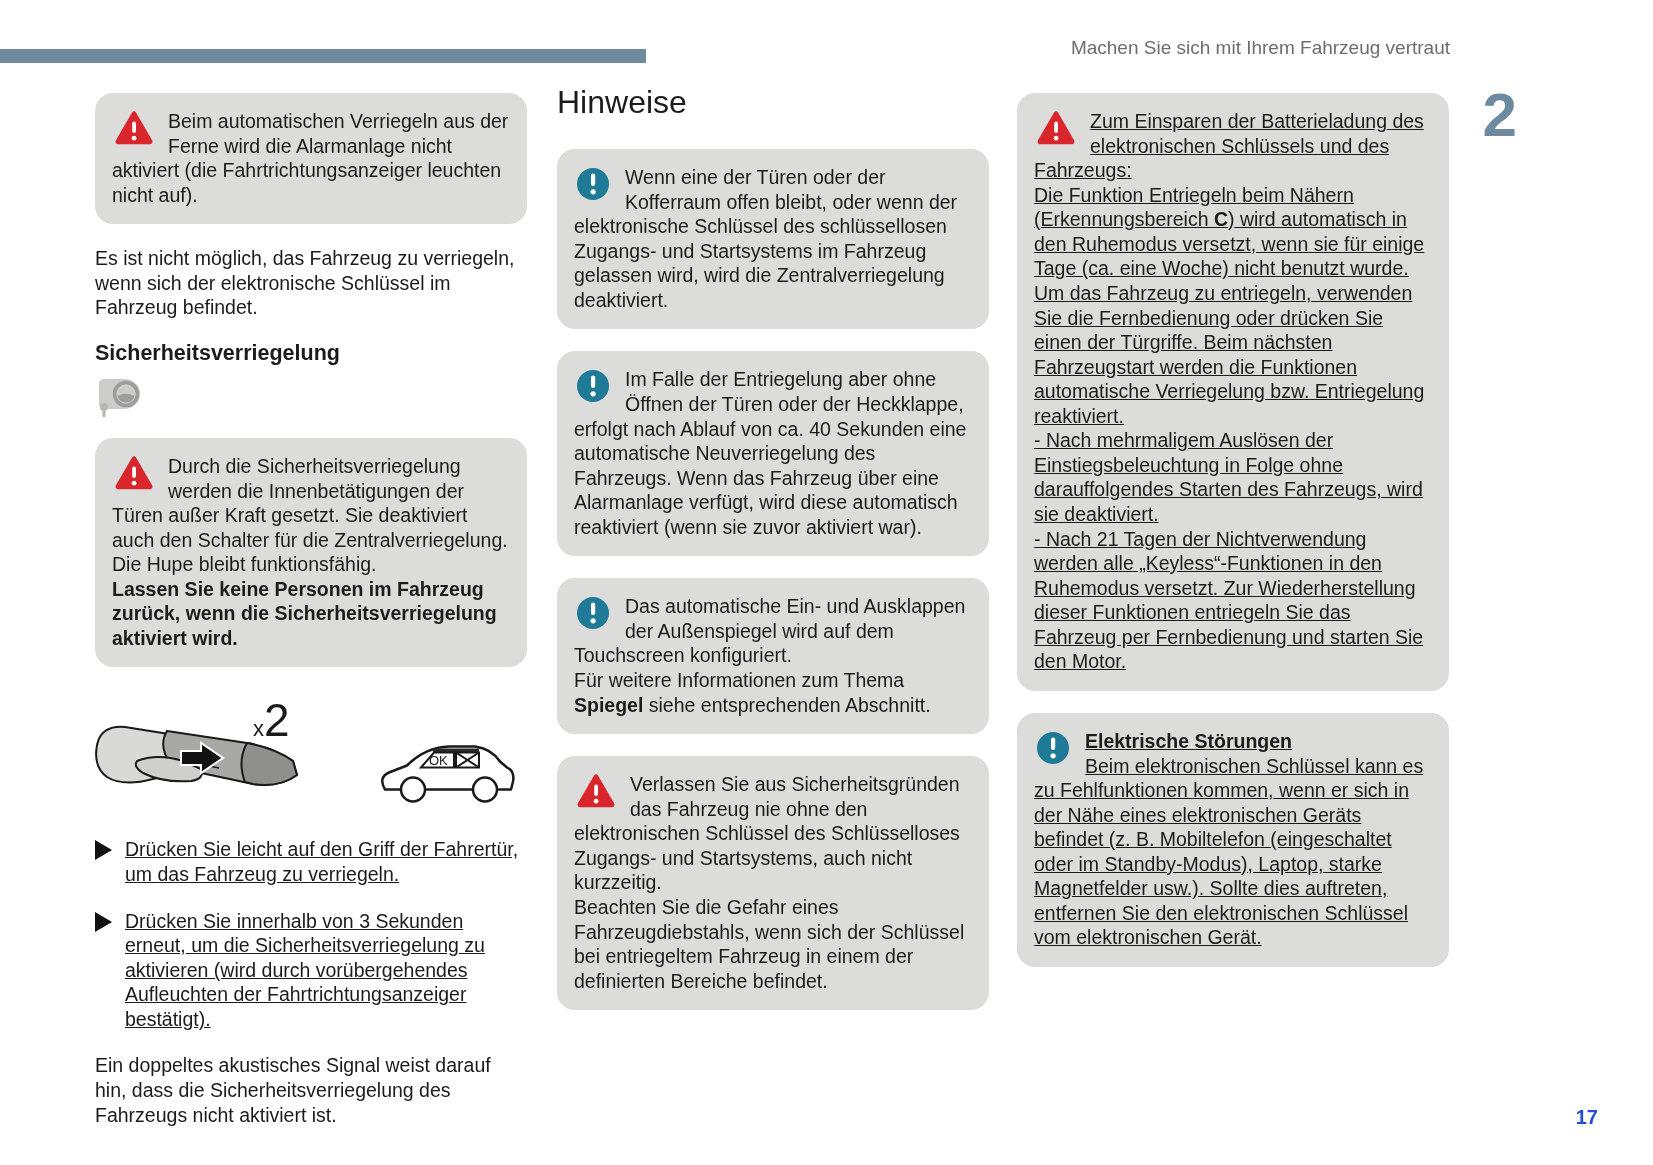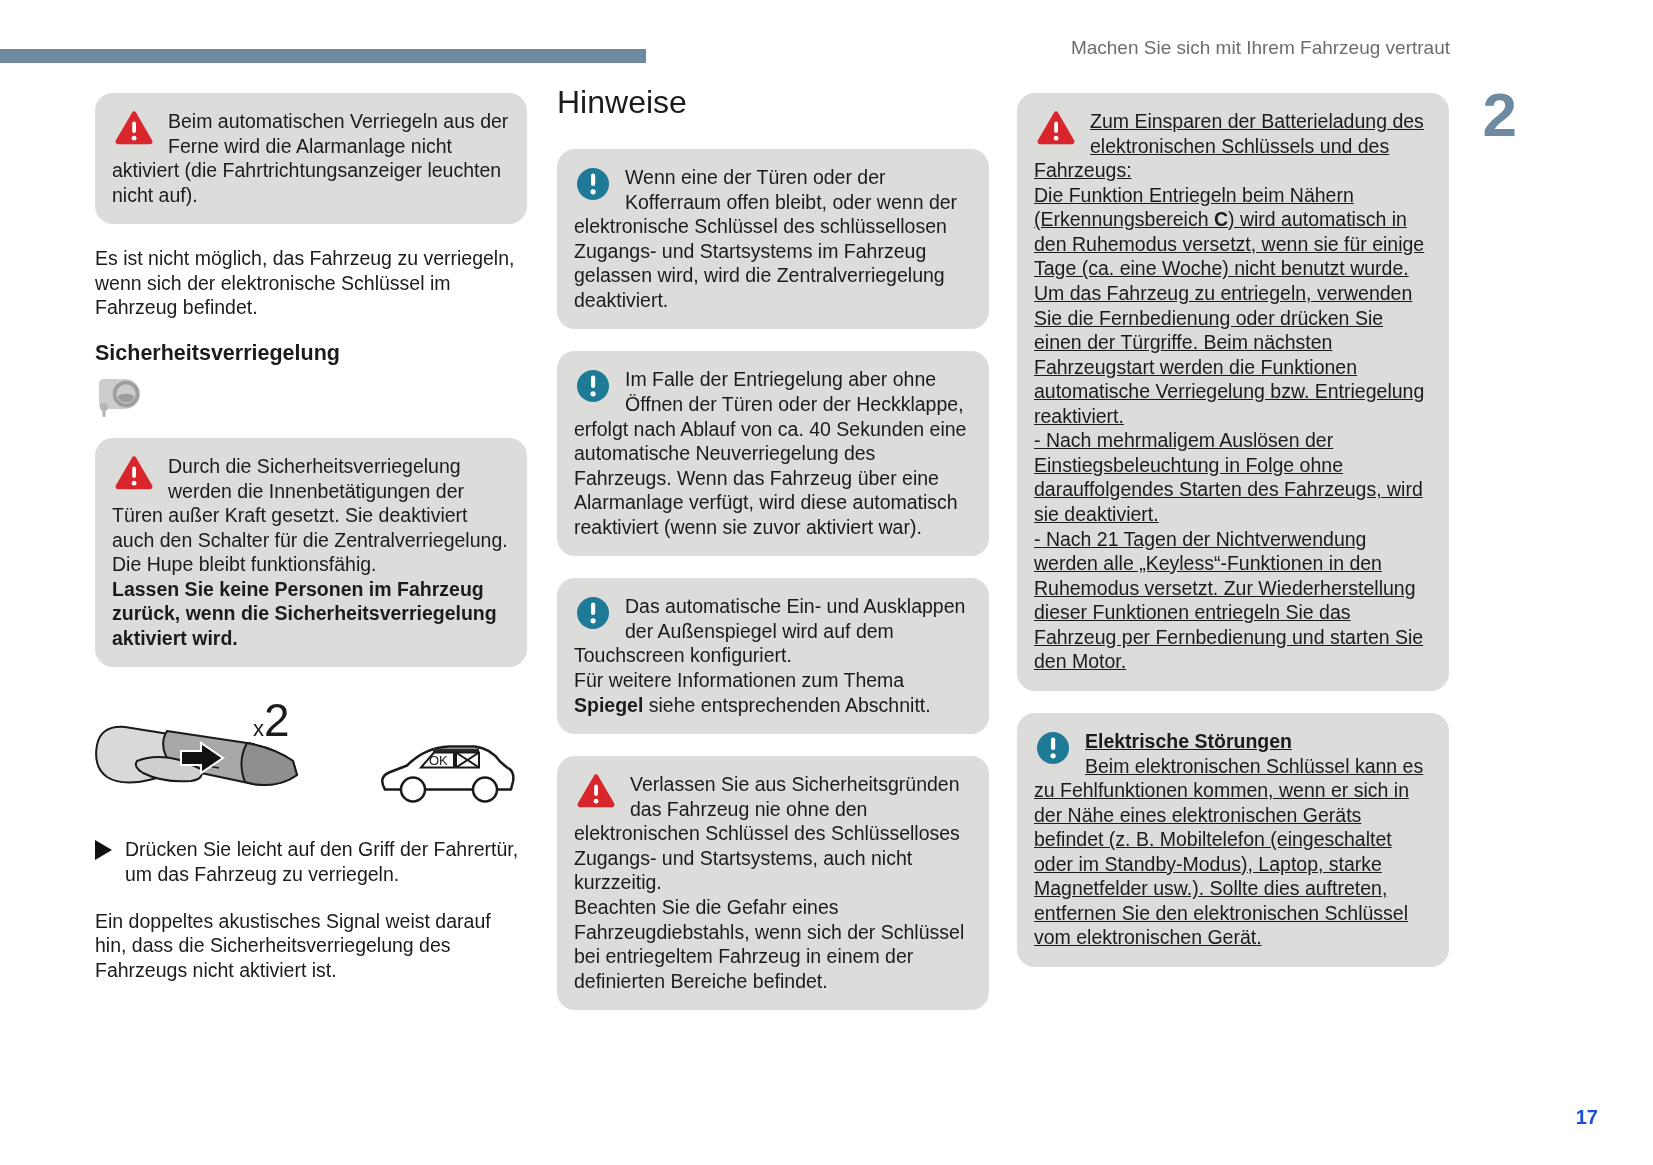--- a/index.html
+++ b/index.html
@@ -39,21 +39,21 @@
   .illus{display:flex;align-items:flex-end;gap:42px;margin:4px 0 20px;}
   .fob-wrap{position:relative;width:236px;height:128px;}
   .times{position:absolute;top:8px;left:158px;display:flex;align-items:flex-end;line-height:1;}
   .times-x{font-size:22px;padding-bottom:3px;}
   .times-n{font-size:46px;}
   .car-wrap{width:150px;height:100px;}
 
   .bullet{display:flex;gap:13px;margin:0 0 22px;font-size:19.5px;line-height:1.26;}
   .tri{flex:0 0 auto;width:0;height:0;margin-top:3px;
        border-left:17px solid #111;border-top:10px solid transparent;border-bottom:10px solid transparent;}
-  .bullet-text{flex:1;}
+  .bullet-text{flex:1;text-decoration:underline;}
 </style>
 </head>
 <body>
 
 <div class="page">
 
   <div class="top-bar"></div>
   <div class="header-title">Machen Sie sich mit Ihrem Fahrzeug vertraut</div>
   <div class="chapter-num">2</div>
 
@@ -124,20 +124,24 @@
           <text x="56" y="45.5" font-size="13" fill="#1a1a1a">OK</text>
         </svg>
       </div>
     </div>
 
     <div class="bullet">
       <span class="tri"></span>
       <div class="bullet-text">Drücken Sie leicht auf den Griff der Fahrertür, um das Fahrzeug zu verriegeln.</div>
     </div>
 
+    <div class="bullet">
+      <span class="tri"></span>
+      <div class="bullet-text">Drücken Sie innerhalb von 3 Sekunden erneut, um die Sicherheitsverriegelung zu aktivieren (wird durch vorübergehendes Aufleuchten der Fahrtrichtungsanzeiger bestätigt).</div>
+    </div>
 
     <p class="para">Ein doppeltes akustisches Signal weist darauf hin, dass die Sicherheitsverriegelung des Fahrzeugs nicht aktiviert ist.</p>
   </div>
 
   <div class="col col2">
     <h1 class="hinweise">Hinweise</h1>
 
     <div class="box">
       <span class="icon-info">
         <svg width="34" height="34" viewBox="0 0 34 34">

